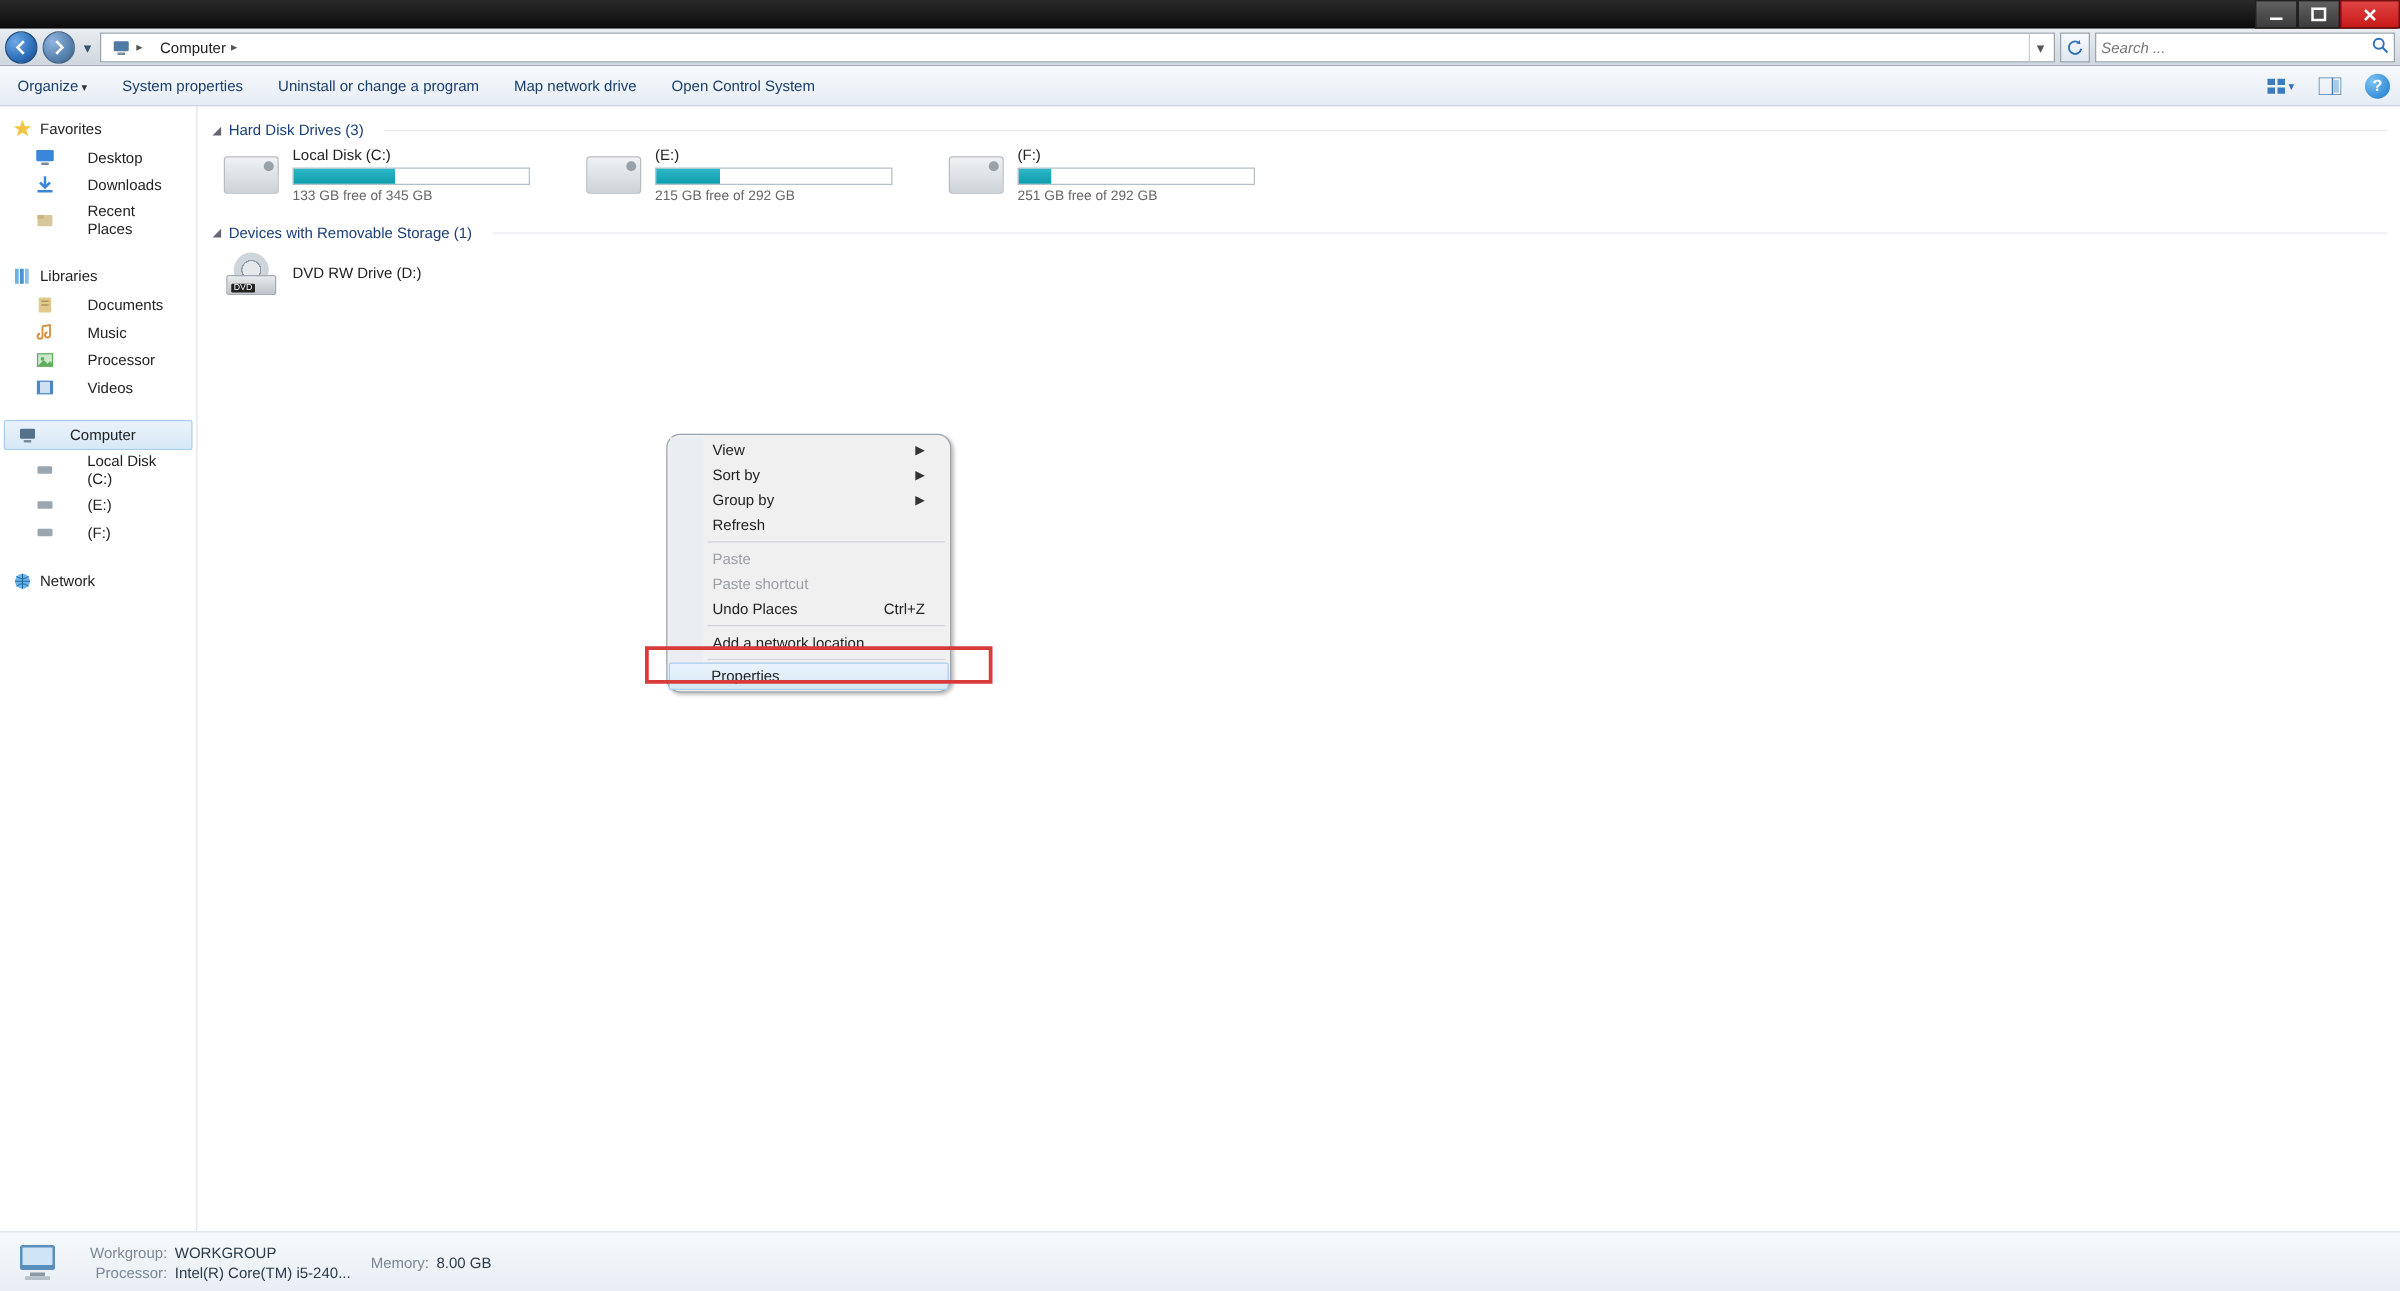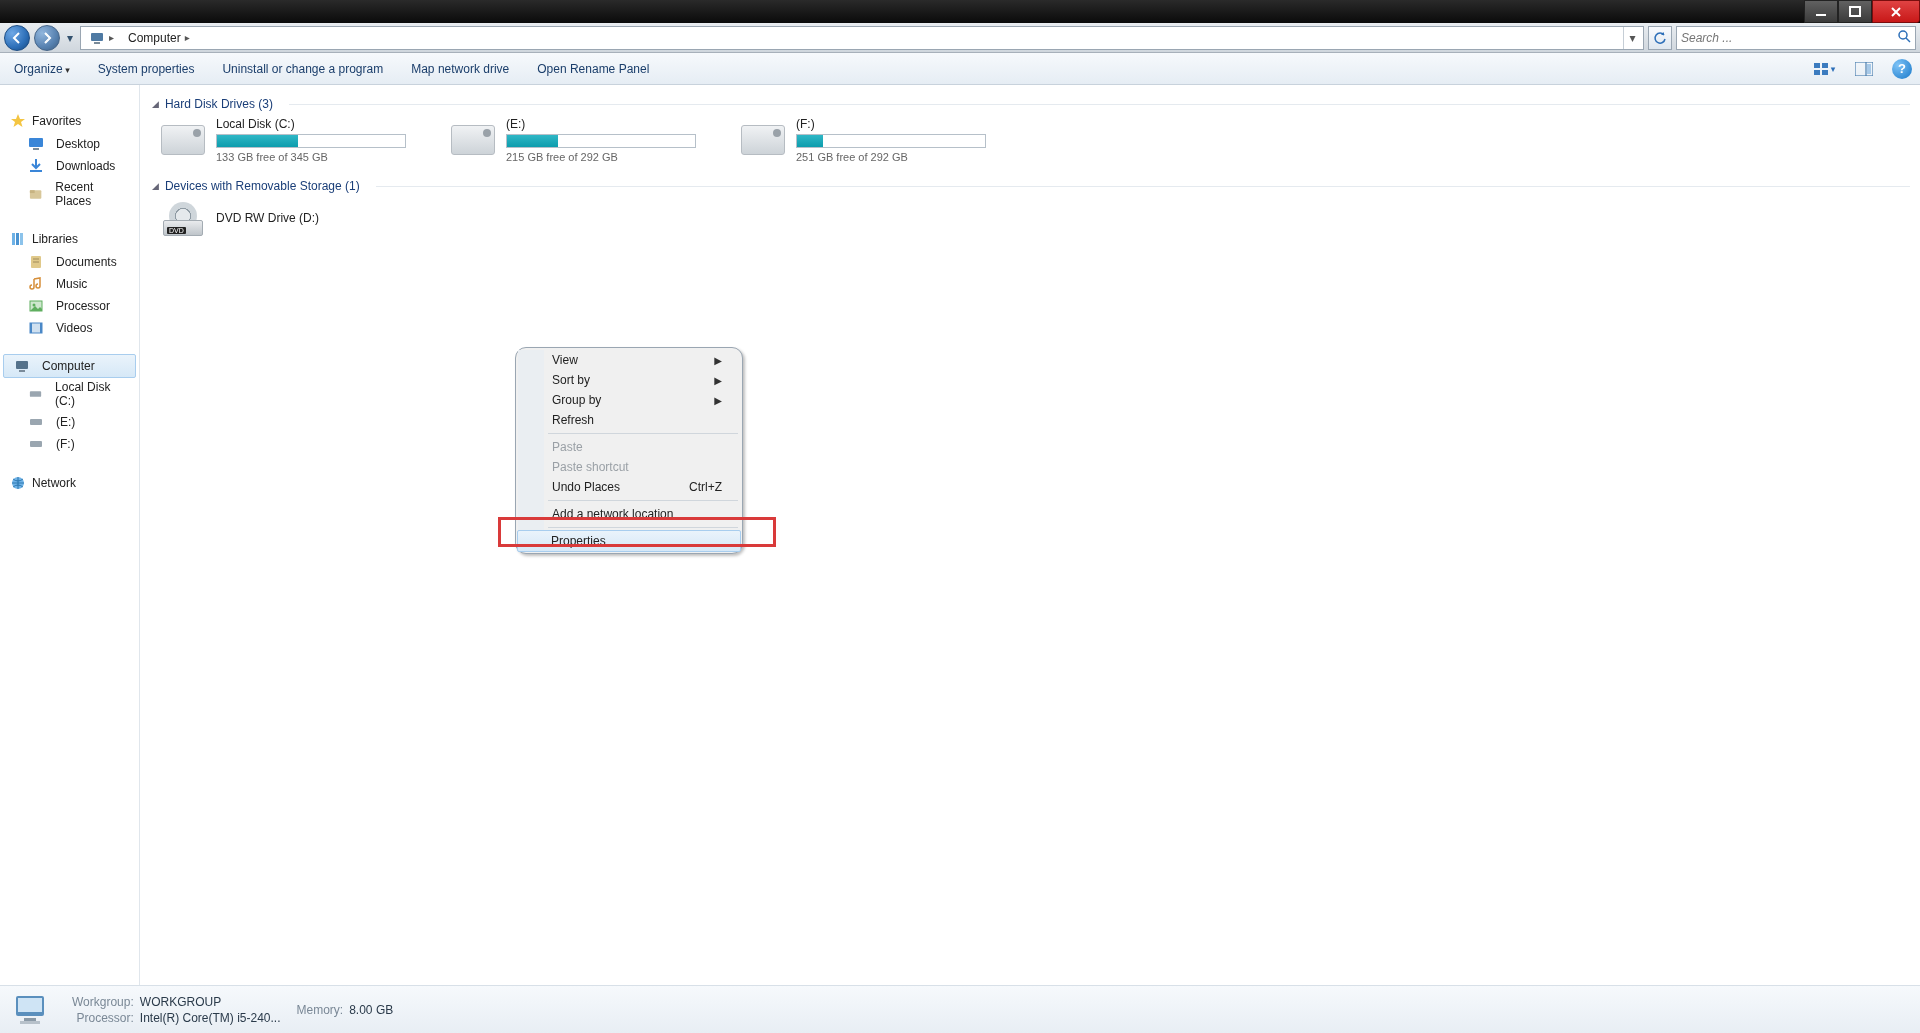--- a/index.html
+++ b/index.html
@@ -32,24 +32,24 @@
 .toolbar .tb-btn{color:#1b3e6b;padding:4px 6px;}
 .toolbar .tb-btn.organize::after{content:" \25BE";font-size:9px;color:#333;}
 .toolbar-spacer{flex:1;}
 .toolbar .tb-icon{width:24px;height:24px;display:flex;align-items:center;justify-content:center;color:#2d6fb8;}
 .tb-icon.view{position:relative;}
 .tb-icon.view svg{width:16px;height:16px;}
 .tb-icon.help{width:20px;height:20px;border-radius:50%;background:radial-gradient(circle at 30% 30%,#7ec3f7,#1878c9);color:#fff;font-weight:bold;font-size:13px;text-align:center;line-height:20px;}
 
 
 .body{position:absolute;top:85px;bottom:48px;left:0;right:0;display:flex;}
-.sidebar{width:140px;border-right:1px solid #e0e6ec;padding:24px 0;}
+.sidebar{width:158px;border-right:1px solid #e0e6ec;padding:6px 0;}
 .side-group-hdr{display:flex;align-items:center;gap:6px;padding:4px 10px;color:#222;}
 .side-group-hdr .ic{width:16px;height:16px;}
-.side-item{display:flex;align-items:center;gap:12px;padding:3px 10px 3px 28px;color:#222;}
+.side-item{display:flex;align-items:center;gap:26px;padding:3px 10px 3px 28px;color:#222;}
 .side-item.selected{background:linear-gradient(#eaf3fb,#d6e8f7);border:1px solid #a8cdee;margin:-1px 3px;padding-left:25px;border-radius:2px;}
 .side-item .ic{width:16px;height:16px;}
 .side-spacer{height:16px;}
 
 
 .content{flex:1;position:relative;padding:8px 10px;overflow:hidden;}
 .section-hdr{display:flex;align-items:center;gap:6px;color:#1a3e78;margin:4px 0 6px 2px;font-size:13px;}
 .section-hdr .tri{font-size:9px;color:#667;}
 .section-hdr .line{flex:1;height:1px;background:#e5eaef;margin-left:10px;}
 .drive-row{display:flex;gap:30px;flex-wrap:wrap;padding-left:10px;}
@@ -168,21 +168,21 @@
         </svg>
     </span>
   </div>
 </div>
 
 <div class="toolbar">
   <span class="tb-btn organize">Organize</span>
   <span class="tb-btn">System properties</span>
   <span class="tb-btn">Uninstall or change a program</span>
   <span class="tb-btn">Map network drive</span>
-  <span class="tb-btn">Open Rename Panel</span>
+  <span class="tb-btn">Open Control System</span>
   <span class="toolbar-spacer"></span>
   <span class="tb-icon view">
     <svg viewBox="0 0 16 16">
         <rect x="1" y="2" width="6" height="5" fill="#3b7bbf"></rect>
         <rect x="9" y="2" width="6" height="5" fill="#3b7bbf"></rect>
         <rect x="1" y="9" width="6" height="5" fill="#3b7bbf"></rect>
         <rect x="9" y="9" width="6" height="5" fill="#3b7bbf"></rect>
       </svg>
     <span style="font-size:9px;margin-left:2px;">▾</span>
   </span>

